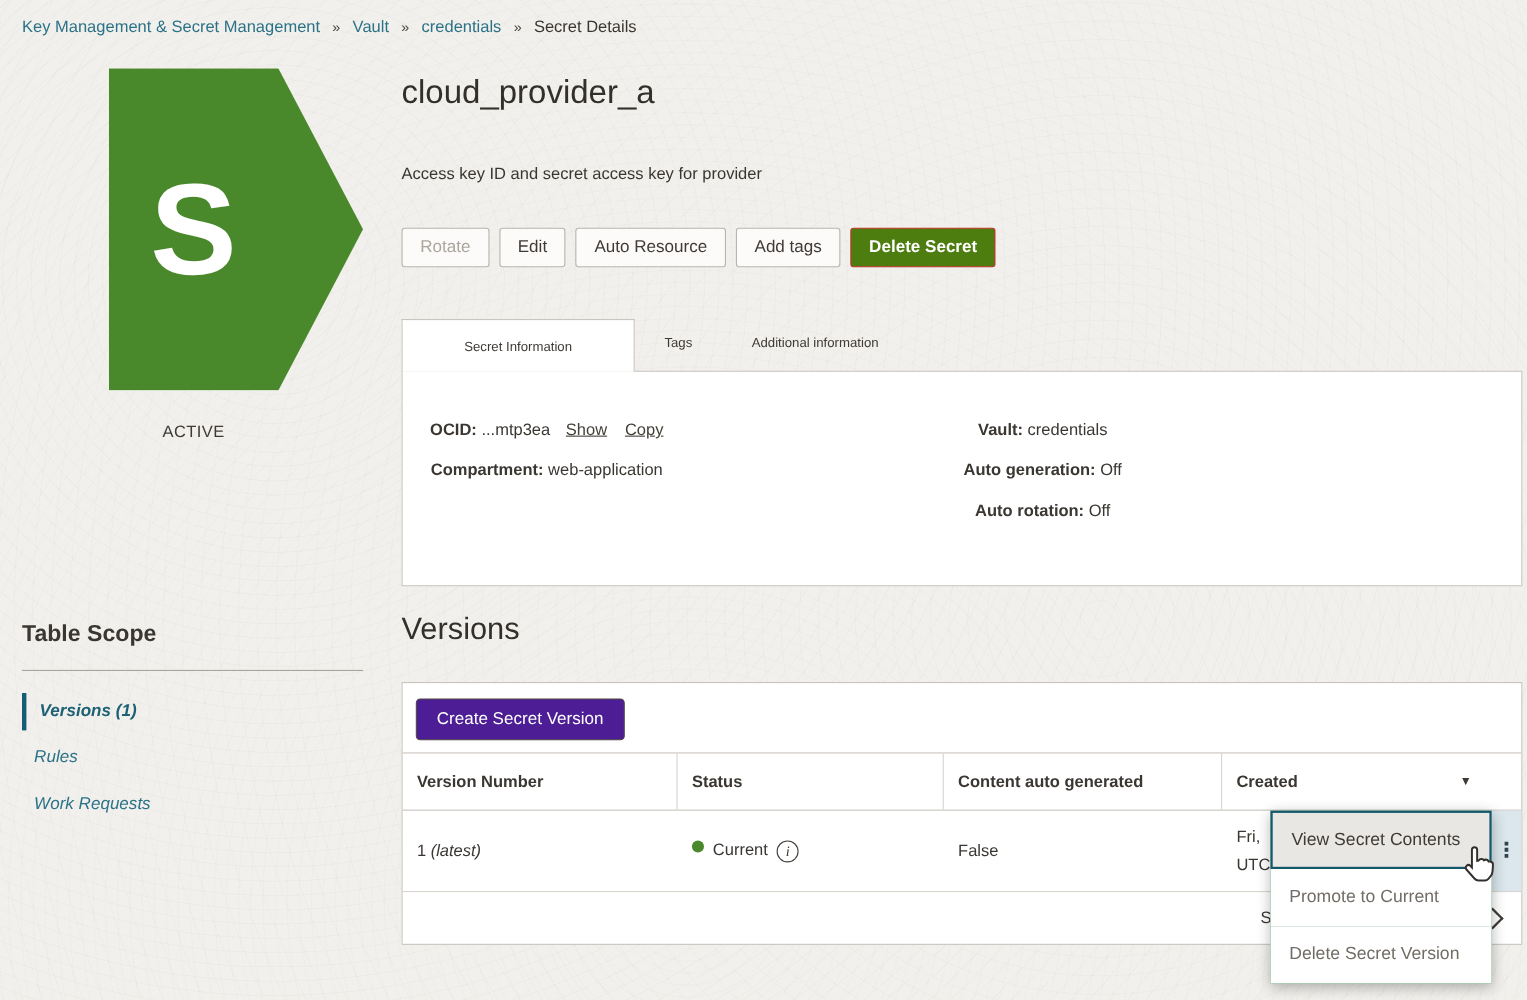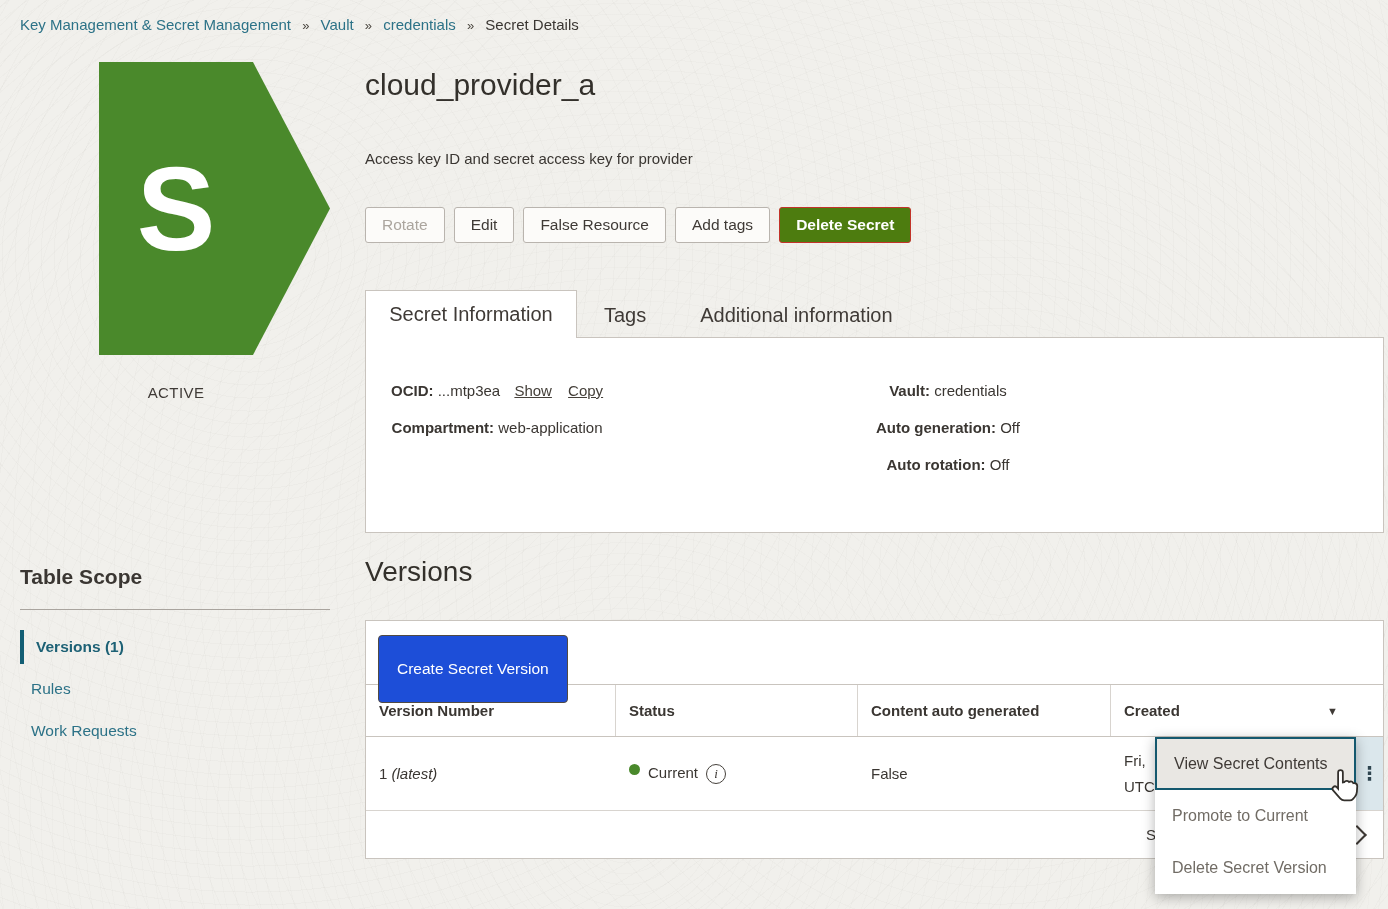--- a/index.html
+++ b/index.html
@@ -35,48 +35,48 @@
 
   
   .actions { left:365px; top:207px; display:flex; gap:9px; }
   .btn { font-family:inherit; font-size:15.5px; padding:8px 16px; background:#fcfbf9;
     border:1px solid #b9b4ae; border-radius:3px; color:#3f3a36; cursor:pointer; }
   .btn.disabled { color:#aba59e; cursor:default; }
   .btn.danger { background:#4d7c0f; border-color:#c23329; color:#fff;font-weight:bold; }
 
   
   .tabs { left:365px; top:290px; display:flex; align-items:stretch; z-index:3; }
-  .tab { font-size:20px; padding:14px 27px; color:#3f3a36; cursor:pointer; }
+  .tab { font-size:12px; padding:14px 27px; color:#3f3a36; cursor:pointer; }
   .tab.active { width:212px; height:48px; background:#fff; border:1px solid #c9c4be; border-bottom:none;
     display:flex; align-items:center; justify-content:center; padding:0; }
   .info-panel { left:365px; top:337px; width:1019px; height:196px; background:#fff;
     border:1px solid #c9c4be; z-index:2;text-align:center; }
   .info-col { position:absolute; top:44px; font-size:15px; }
   .info-col .row { margin-bottom:19px; line-height:18px; }
   .info-col1 { left:25px; }
   .info-col2 { left:510px; }
   .lbl { font-weight:bold; }
   .inline-link { color:#45403a; text-decoration:underline; cursor:pointer; margin-left:12px; }
   .inline-link.first { margin-left:10px; }
 
   
   .scope-title { left:20px; top:565px; font-size:21px; color:#3a3632; }
   .scope-divider { left:20px; top:609px; width:310px; border-top:1px solid #a9a49e; }
   .scope-list { left:20px; top:630px; width:310px; font-size:15.5px; }
-  .scope-item { padding:8px 0 8px 12px; margin-bottom:8px; color:#2c7287; cursor:pointer; }
+  .scope-item { padding:8px 0 8px 12px; margin-bottom:8px; color:#2c7287; cursor:pointer;font-style:italic; }
   .scope-item.active { border-left:4px solid #135e74; font-weight:bold; color:#1d6175; }
   .scope-item:not(.active) { padding-left:11px; }
 
   
   .versions-title { left:365px; top:556px; font-size:28px; font-weight:400; color:#33302b; }
   .table-card { left:365px; top:620px; width:1019px; height:239px; background:#fff;
     border:1px solid #c9c4be; }
   .table-toolbar { height:63px; padding:14px 0 0 12px; }
-  .btn-create { font-family:inherit; font-size:15.5px; color:#fff; background:#1d4ed8;
-    border:1px solid #514a43; border-radius:4px; padding:24px 18px; cursor:pointer; }
+  .btn-create { font-family:inherit; font-size:15.5px; color:#fff; background:#4c1d95;
+    border:1px solid #514a43; border-radius:4px; padding:9px 18px; cursor:pointer; }
   .thead { display:flex; height:53px; border-top:1px solid #c9c4be; border-bottom:1px solid #c9c4be;
     align-items:center; font-weight:bold; font-size:15px; }
   .th { padding-left:13px; height:100%; display:flex; align-items:center; border-right:1px solid #d8d4cf; }
   .th:last-child { border-right:none; }
   .c1 { width:250px; } .c2 { width:242px; } .c3 { width:253px; } .c4 { flex:1; }
   .th.c4 { justify-content:space-between; padding-right:45px; }
   .sort-arrow { font-size:11px; color:#3f3a36; }
   .trow { display:flex; height:73px; align-items:center; font-size:15px; position:relative; }
   .td { padding-left:13px; }
   .latest { font-style:italic; }
@@ -121,21 +121,21 @@
   <span class="hex-letter">S</span>
 </div>
 <div class="abs status-label">ACTIVE</div>
 
 <h1 class="abs page-title">cloud_provider_a</h1>
 <div class="abs page-desc">Access key ID and secret access key for provider</div>
 
 <div class="abs actions">
   <button class="btn disabled">Rotate</button>
   <button class="btn">Edit</button>
-  <button class="btn">False Resource</button>
+  <button class="btn">Auto Resource</button>
   <button class="btn">Add tags</button>
   <button class="btn danger">Delete Secret</button>
 </div>
 
 <div class="abs tabs">
   <div class="tab active">Secret Information</div>
   <div class="tab">Tags</div>
   <div class="tab">Additional information</div>
 </div>
 

